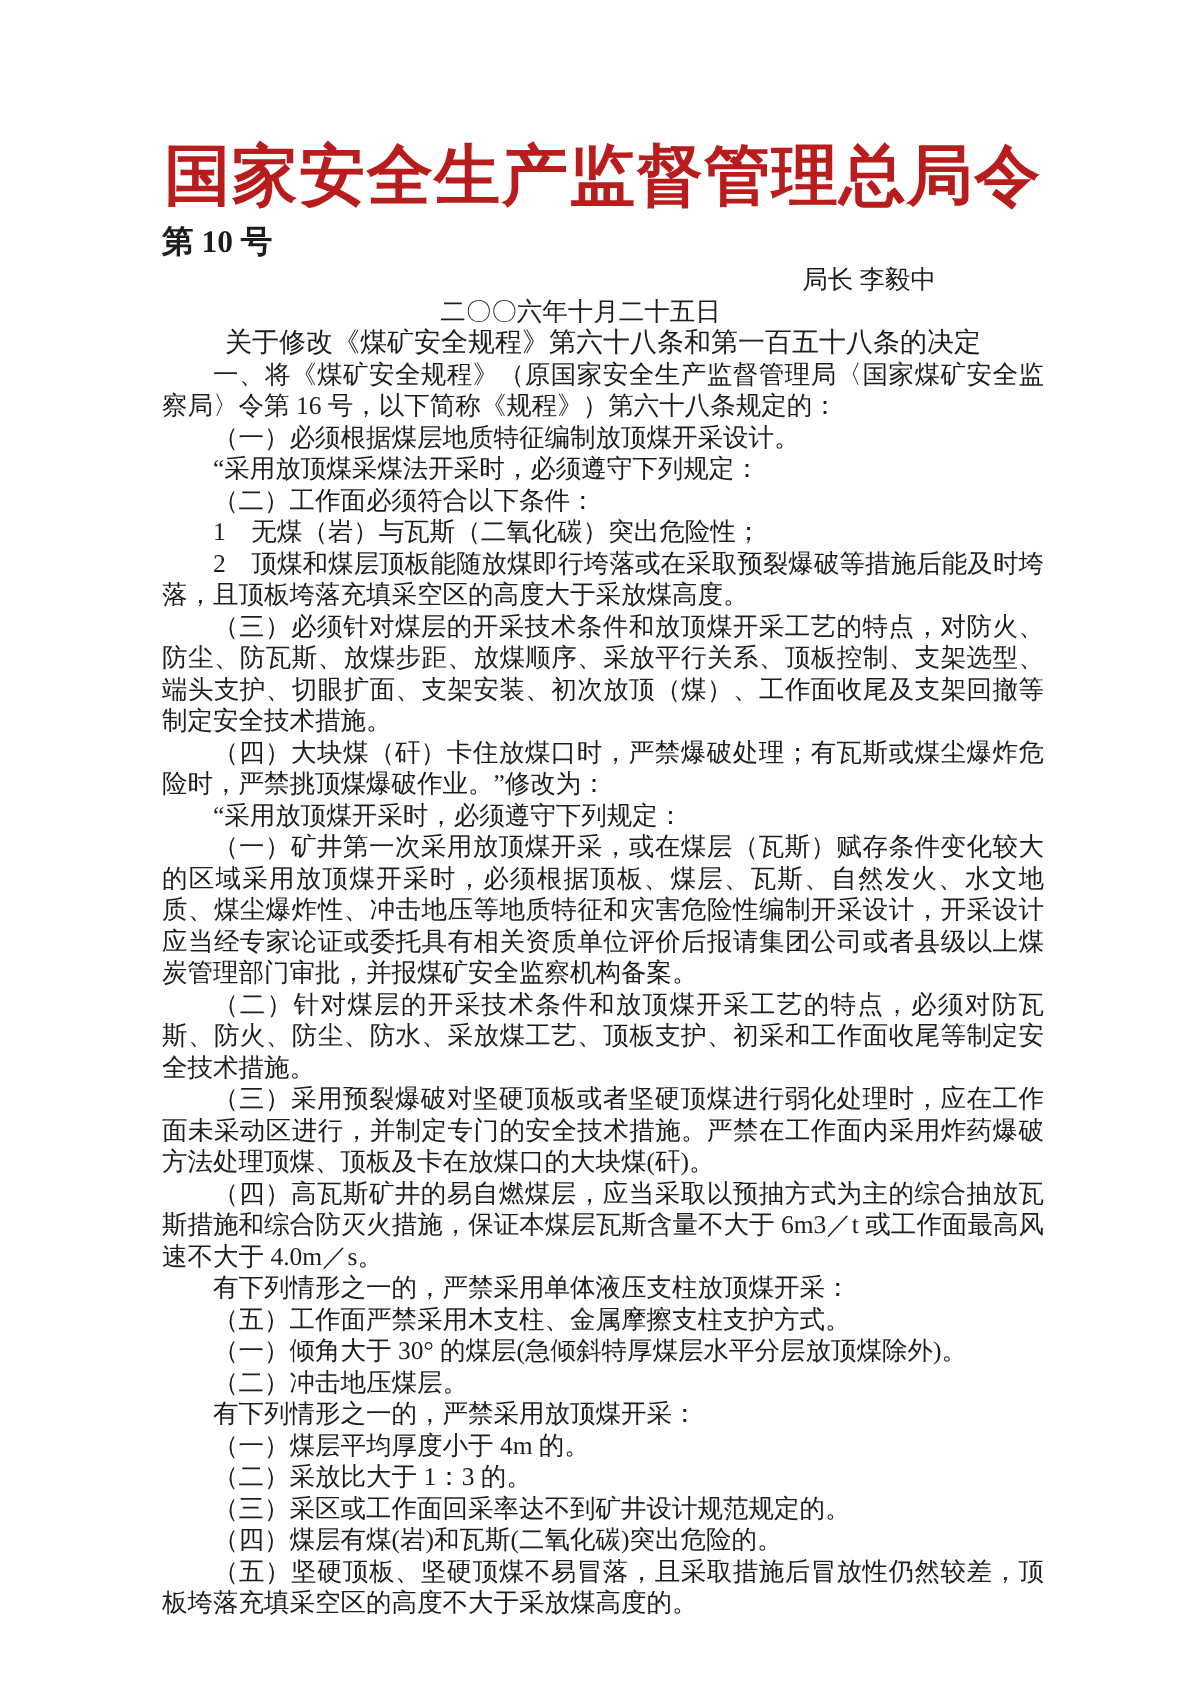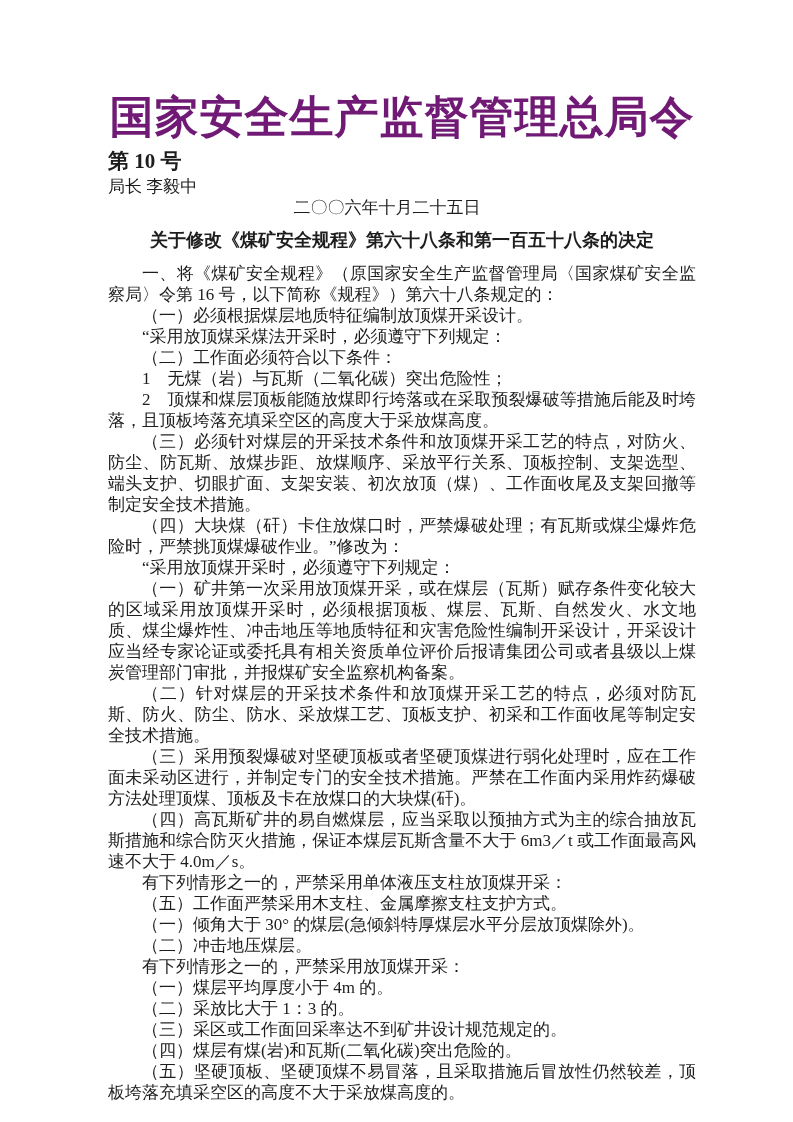--- a/index.html
+++ b/index.html
@@ -20,21 +20,21 @@
     position: absolute;
     left: 108px;
     top: 90px;
     width: 588px;
   }
   .doc-title {
     margin: 0;
     font-size: 44px;
     line-height: 56px;
     font-weight: bold;
-    color: #701a75;
+    color: #b91c1c;
     text-align: center;
     white-space: nowrap;
     letter-spacing: 1px;
   }
   .order-no {
     margin: 0;
     font-size: 21px;
     line-height: 30px;
     font-weight: bold;
   }
@@ -43,35 +43,35 @@
     font-size: 17px;
     line-height: 21px;
     text-align: justify;
     text-indent: 2em;
     word-break: break-all;
   }
   .sig-line {
     margin: 0;
     font-size: 17px;
     line-height: 21px;
-    text-align: left;
+    text-align: right;
     padding-right: 72px;
   }
   .sig-date {
     margin: 0;
     font-size: 17px;
     line-height: 21px;
     text-align: center;
     padding-right: 30px;
   }
   .decision-heading {
-    margin: 12px;
+    margin: 0;
     font-size: 18px;
     line-height: 21px;
-    font-weight: bold;
+    font-weight: normal;
     text-align: center;
   }
 </style>
 </head>
 <body>
 
 <div class="page">
   <div class="content">
 
     <h1 class="doc-title">国家安全生产监督管理总局令</h1>

